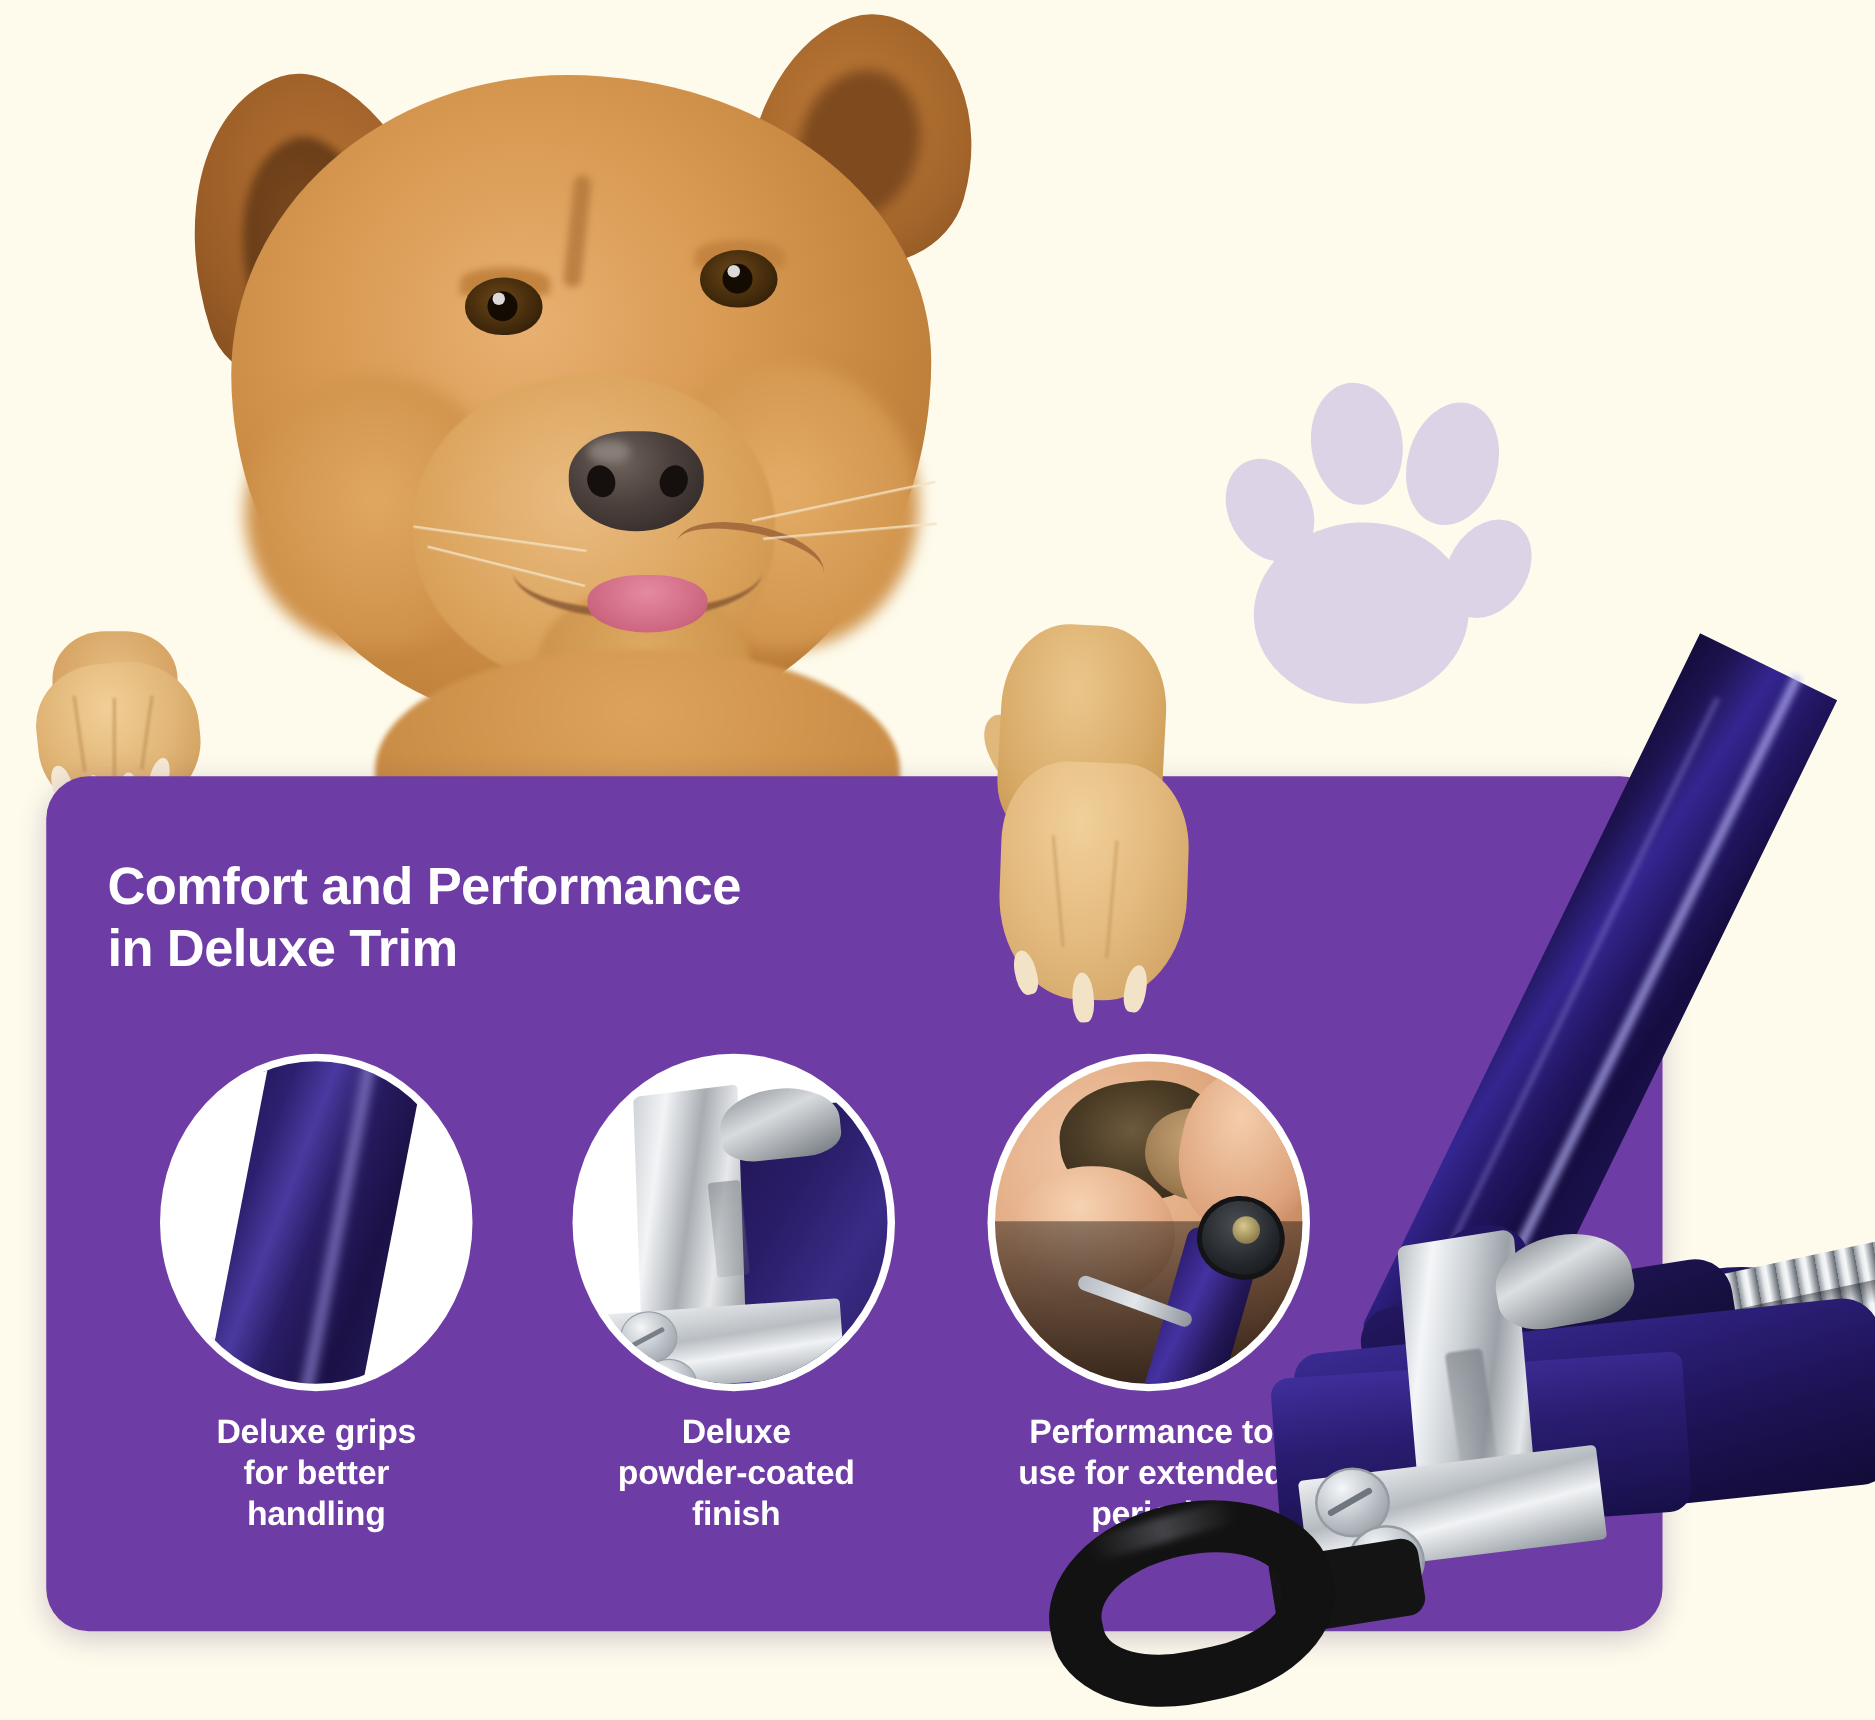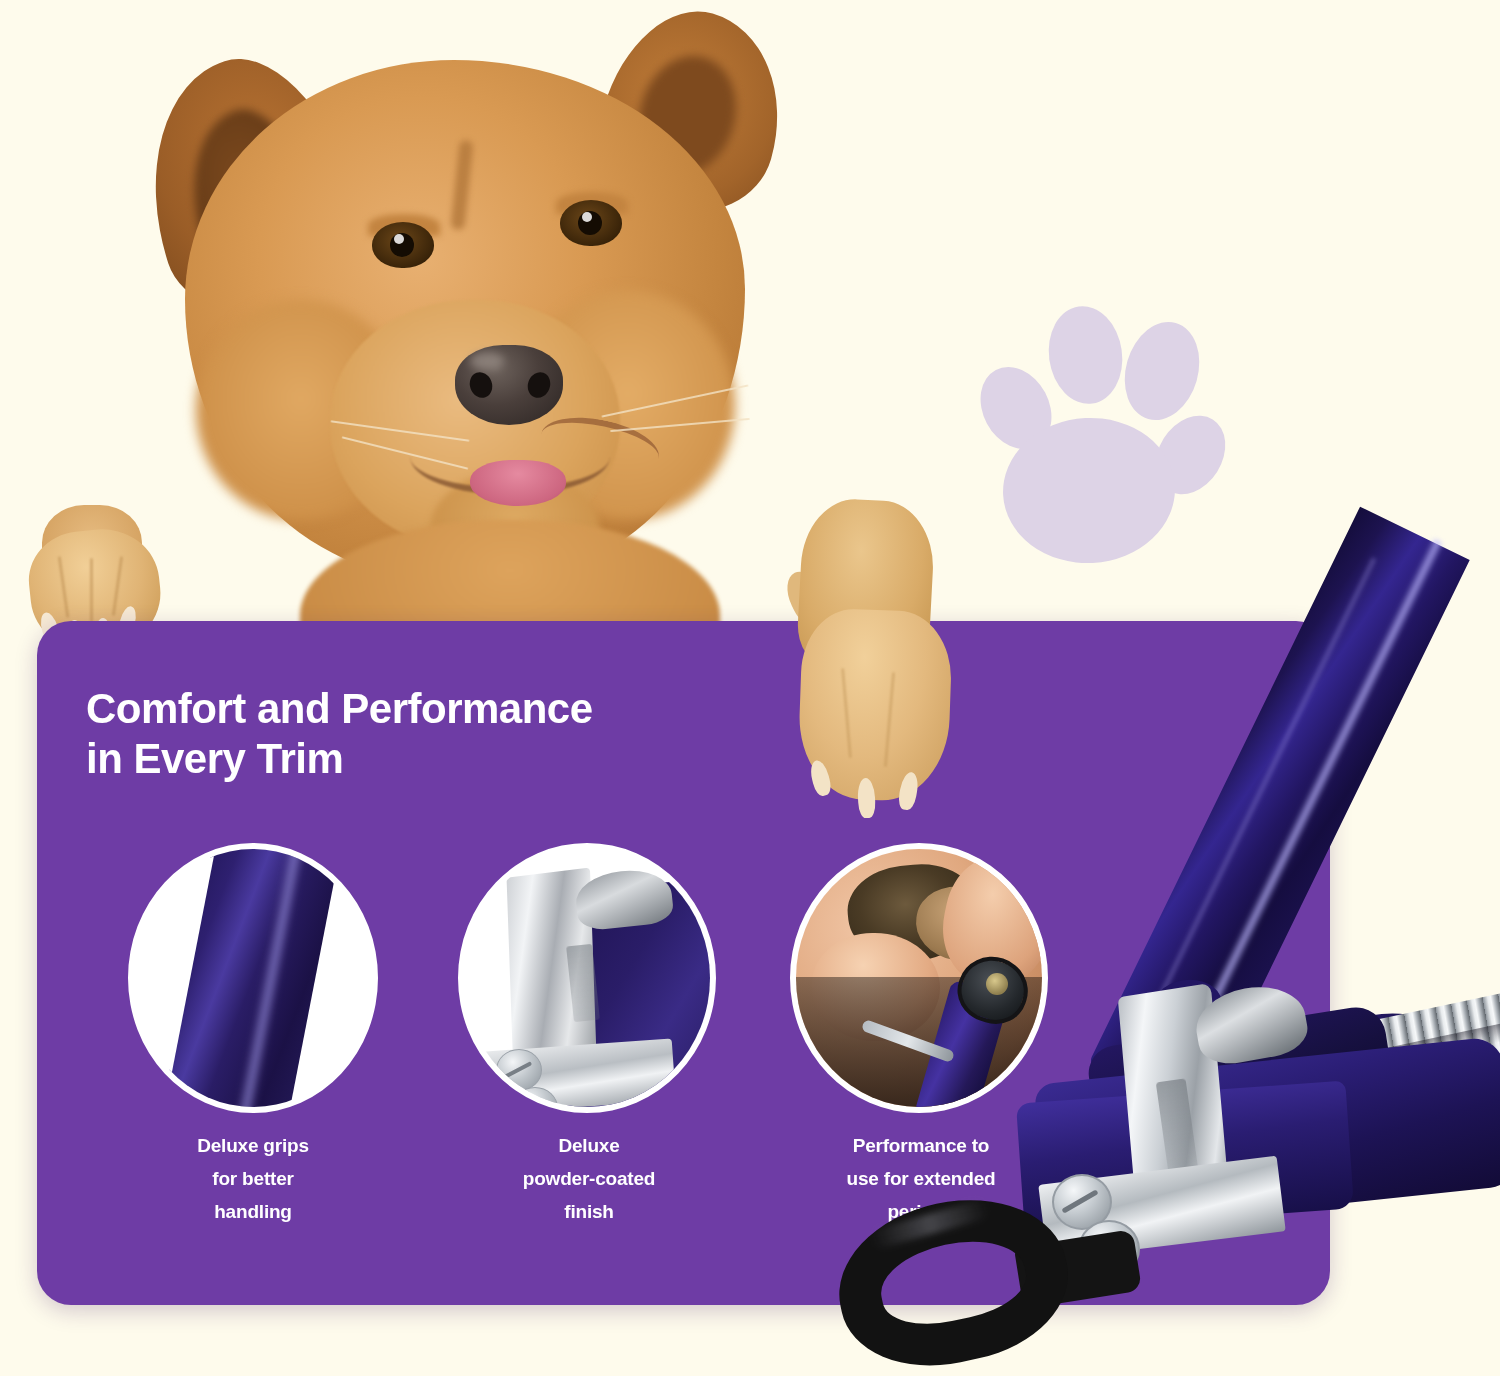--- a/index.html
+++ b/index.html
@@ -151,21 +151,21 @@
   .thumb{
     width:262px;height:270px;border-radius:50%;
     border:6px solid #ffffff;overflow:hidden;position:relative;background:#fff;
     box-sizing:border-box;
   }
   .f1 .thumb{width:250px;}
   .f2 .thumb{width:258px;}
   .f3 .thumb{width:258px;}
   .cap{
     margin-top:16px;width:262px;text-align:center;color:#ffffff;
-    font-size:19px;line-height:33px;font-weight:bold;white-space:pre-line;
+    font-size:27px;line-height:33px;font-weight:bold;white-space:pre-line;
     letter-spacing:-.2px;
   }
   .f1 .cap{width:250px;}
 
   
   .t1-bg{position:absolute;inset:0;background:#ffffff;}
   .t1-bar{position:absolute;left:52px;top:-40px;width:126px;height:360px;background:
      linear-gradient(100deg,#23175c 0%,#2e2070 18%,#4a3aa0 34%,#2a1d66 50%,#1b1146 78%,#241a58 100%);
      transform:rotate(11deg);}
   .t1-edge{position:absolute;left:44px;top:-40px;width:10px;height:360px;background:#ffffff;transform:rotate(11deg);}
@@ -354,21 +354,21 @@
   <div class="paw-r-dew"></div>
   <div class="paw-r-leg"></div>
   <div class="paw-r"></div>
   <div class="rts rts1"></div>
   <div class="rts rts2"></div>
   <div class="rc rc1"></div>
   <div class="rc rc2"></div>
   <div class="rc rc3"></div>
 
   <div class="card-title">Comfort and Performance
-in Every Trim</div>
+in Deluxe Trim</div>
 
   <div class="feat f1">
     <div class="thumb">
       <div class="t1-bg"></div>
       <div class="t1-bar"></div>
       <div class="t1-edge"></div>
       <div class="t1-shine"></div>
     </div>
     <div class="cap">Deluxe grips
 for better

